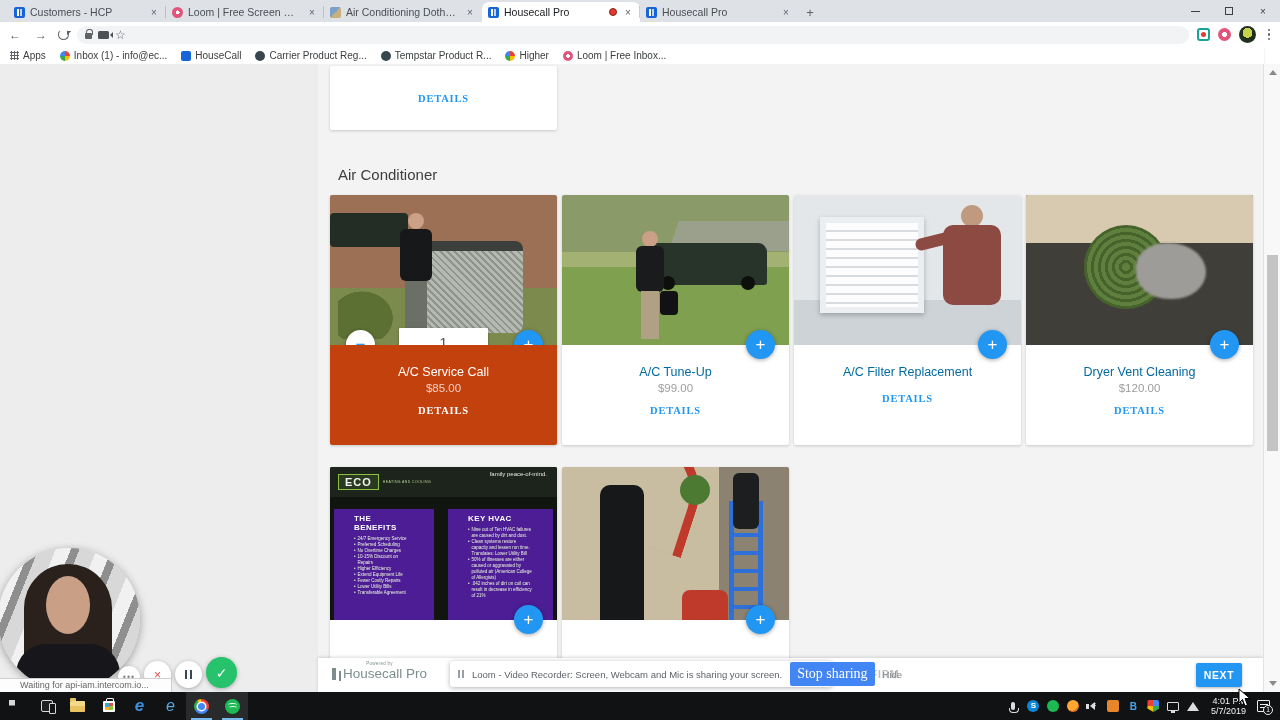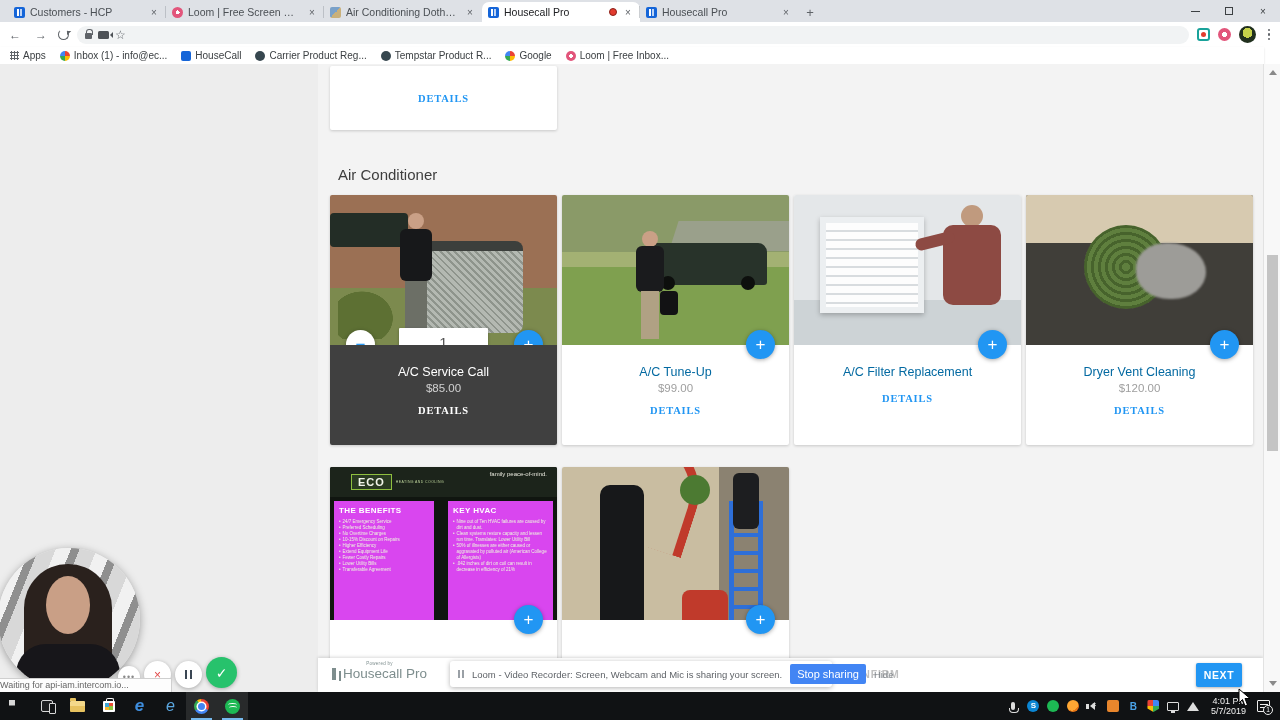--- a/index.html
+++ b/index.html
@@ -66,21 +66,21 @@
   #row1 { top:131px; }
   #row2 { top:403px; }
   .svc { position:relative; width:227px; height:250px; background:#fff; border-radius:2px; box-shadow:0 1px 3px rgba(0,0,0,.18); }
   #row2 .svc { height:225px; }
   .cimg { position:relative; height:150px; overflow:hidden; border-radius:2px 2px 0 0; }
   #row2 .cimg { height:153px; }
   .cinfo { position:relative; height:100px; text-align:center; padding-top:20px; }
   .cname { font-size:12.5px; color:#0369a1; }
   .cprice { font-size:11.5px; color:#9e9e9e; margin-top:3px; }
   .cinfo .details { margin-top:11px; }
-  .svc.selected .cinfo { background:#404040; border-radius:0 0 2px 2px; }
+  .svc.selected .cinfo { background:#c2410c; border-radius:0 0 2px 2px; }
   .svc.selected .cname, .svc.selected .details { color:#fff; }
   .svc.selected .cprice { color:rgba(255,255,255,.75); }
   .fab { position:absolute; width:29px; height:29px; border-radius:50%; background:#2196f3; color:#fff; border:none; font-size:17px; line-height:27px; text-align:center; box-shadow:0 1px 4px rgba(0,0,0,.35); cursor:pointer; right:14px; top:135px; padding:0; font-family:inherit; }
   #row2 .fab { top:138px; }
   .fab.minusfab { left:16px; right:auto; background:#fff; color:#2196f3; }
   .qty { position:absolute; left:69px; top:133px; width:89px; height:30px; background:#fff; border-radius:1px; font-size:15px; color:#555; text-align:center; line-height:30px; box-shadow:0 1px 3px rgba(0,0,0,.3); }
   #row2 .cname { font-size:11px; letter-spacing:-.2px; margin-top:23px; }
 
   
   .img1 { background:linear-gradient(180deg,#9b7054 0 62%, #7c8a4e 62% 100%); }
@@ -114,24 +114,24 @@
   .img6 .tech1 { position:absolute; left:38px; top:18px; width:44px; height:135px; background:#17181a; border-radius:10px 10px 0 0; }
   .img6 .hose { position:absolute; left:48px; top:-30px; width:90px; height:110px; border:9px solid #c03a2b; border-left:none; border-bottom:none; border-radius:0 60px 0 0; transform:rotate(18deg); }
   .img6 .brush2 { position:absolute; left:118px; top:8px; width:30px; height:30px; border-radius:50%; background:#4c7a32; }
   .img6 .ladder { position:absolute; right:26px; top:34px; width:34px; height:119px; border-left:5px solid #2e6fd8; border-right:5px solid #2e6fd8; background:repeating-linear-gradient(180deg, transparent 0 14px, #2e6fd8 14px 18px); }
   .img6 .tech2 { position:absolute; right:30px; top:6px; width:26px; height:56px; background:#1d1e20; border-radius:6px; }
   .img6 .vac { position:absolute; left:120px; bottom:0; width:46px; height:30px; background:#c03a2b; border-radius:8px 8px 0 0; }
 
   
   .img5 { background:#101510; }
   .flyer-banner { position:absolute; top:0; left:0; right:0; height:30px; background:#1c241b; display:flex; align-items:center; }
-  .ecologo { margin-left:21px; padding:1px 6px; border:1px solid #8fbf3f; color:#f2f5ea; font-weight:bold; font-size:11px; letter-spacing:1px; background:#2a3a22; }
+  .ecologo { margin-left:8px; padding:1px 6px; border:1px solid #8fbf3f; color:#f2f5ea; font-weight:bold; font-size:11px; letter-spacing:1px; background:#2a3a22; }
   .ecologosub { font-size:3.5px; color:#bcd39a; margin-left:4px; letter-spacing:.4px; }
   .tagline { position:absolute; right:10px; top:4px; font-size:6px; color:#e8e8dd; }
-  .fpanel { position:absolute; top:34px; bottom:0; background:#d946ef; padding:5px 5px; }
+  .fpanel { position:absolute; top:42px; bottom:0; background:#4c1d95; padding:5px 20px; }
   .fpanel.left { left:4px; width:100px; }
   .fpanel.right { left:118px; width:105px; }
   .fhead { font-size:8px; font-weight:bold; color:#fff; letter-spacing:.4px; margin-bottom:4px; }
   .fitem { font-size:4.5px; line-height:6px; color:#eef6df; display:flex; gap:2px; }
   .fitem::before { content:"•"; }
 
   
   #pagefooter { position:absolute; left:318px; right:17px; bottom:0; height:34px; background:#fff; box-shadow:0 -1px 3px rgba(0,0,0,.15); }
   #poweredby { position:absolute; left:14px; top:3px; text-align:center; color:#7e8e8e; }
   #poweredby .pb { font-size:4.5px; letter-spacing:.3px; }
@@ -156,24 +156,24 @@
   #ctl-more { left:118px; top:602px; width:22px; height:22px; color:#8a8a8a; font-size:9px; letter-spacing:1px; }
   #ctl-cancel { left:144px; top:597px; width:27px; height:27px; color:#e24b4b; font-size:12px; }
   #ctl-pause { left:175px; top:597px; width:27px; height:27px; gap:2.5px; }
   #ctl-pause i { width:2.5px; height:9px; background:#3b4754; }
   #ctl-check { left:206px; top:593px; width:31px; height:31px; background:#27c26c; color:#fff; font-size:14px; }
 
   #loomnotif { position:absolute; left:450px; top:597px; width:382px; height:26px; background:#fff; border-radius:3px; box-shadow:0 1px 5px rgba(0,0,0,.3); display:flex; align-items:center; gap:8px; padding:0 8px; z-index:40; }
   #loomnotif .pauseicon { display:flex; gap:2px; }
   #loomnotif .pauseicon i { width:2px; height:8px; background:#9aa0a6; }
   #loomnotif .msg { font-size:9.5px; color:#5f6368; white-space:nowrap; }
-  #stopsharing { border:none; border-radius:2px; background:#4285f4; color:#fff; font-size:11px; padding:4px 7px; font-family:Liberation Sans, sans-serif; white-space:nowrap; }
+  #stopsharing { border:none; border-radius:2px; background:#4285f4; color:#fff; font-size:14px; padding:4px 7px; font-family:Liberation Serif, serif; white-space:nowrap; }
   #hidebtn { border:none; background:none; color:#80868b; font-size:9.5px; font-family:inherit; }
 
-  #statusbar { position:absolute; left:0; bottom:0; width:172px; height:14px; background:#fdfdfd; border:1px solid #cfcfcf; border-left:none; border-bottom:none; font-size:9px; color:#666; line-height:13px; padding-left:0; z-index:60; white-space:nowrap; overflow:hidden; }
+  #statusbar { position:absolute; left:0; bottom:0; width:172px; height:14px; background:#fdfdfd; border:1px solid #cfcfcf; border-left:none; border-bottom:none; font-size:9px; color:#666; line-height:13px; padding-left:20px; z-index:60; white-space:nowrap; overflow:hidden; }
 
   
   #taskbar { position:absolute; left:0; bottom:0; width:1280px; height:28px; background:#101214; display:flex; align-items:center; z-index:70; }
   .tbcell { width:31px; height:28px; display:flex; align-items:center; justify-content:center; position:relative; }
   .tbcell.active { background:rgba(255,255,255,.10); }
   .tbcell.active::after { content:""; position:absolute; bottom:0; left:5px; right:5px; height:2px; background:#76b9ed; }
   .winlogo { width:13px; height:13px; background:conic-gradient(#d8d8d8 0 100%); clip-path:polygon(0 0,46% 0,46% 46%,0 46%); box-shadow:0 0 0 0; position:relative; }
   .winlogo::before { content:""; position:absolute; left:54%; top:0; width:46%; height:46%; background:#d8d8d8; }
   .winlogo::after { content:""; position:absolute; top:54%; left:0; width:46%; height:46%; background:#d8d8d8; box-shadow:7px 0 0 #d8d8d8; }
   .taskview { width:12px; height:12px; border:1.4px solid #d8d8d8; border-radius:2px; position:relative; background:rgba(255,255,255,.06); }
@@ -293,21 +293,21 @@
       <div class="bm">
           <span class="bmic dark"></span>
           <span>Carrier Product Reg...</span>
         </div>
       <div class="bm">
           <span class="bmic dark"></span>
           <span>Tempstar Product R...</span>
         </div>
       <div class="bm">
           <span class="bmic g"></span>
-          <span>Google</span>
+          <span>Higher</span>
         </div>
       <div class="bm">
           <span class="bmic loomp"></span>
           <span>Loom | Free Inbox...</span>
         </div>
     </div>
   </div>
 
   <div id="page">
     <div id="maincol"></div>

